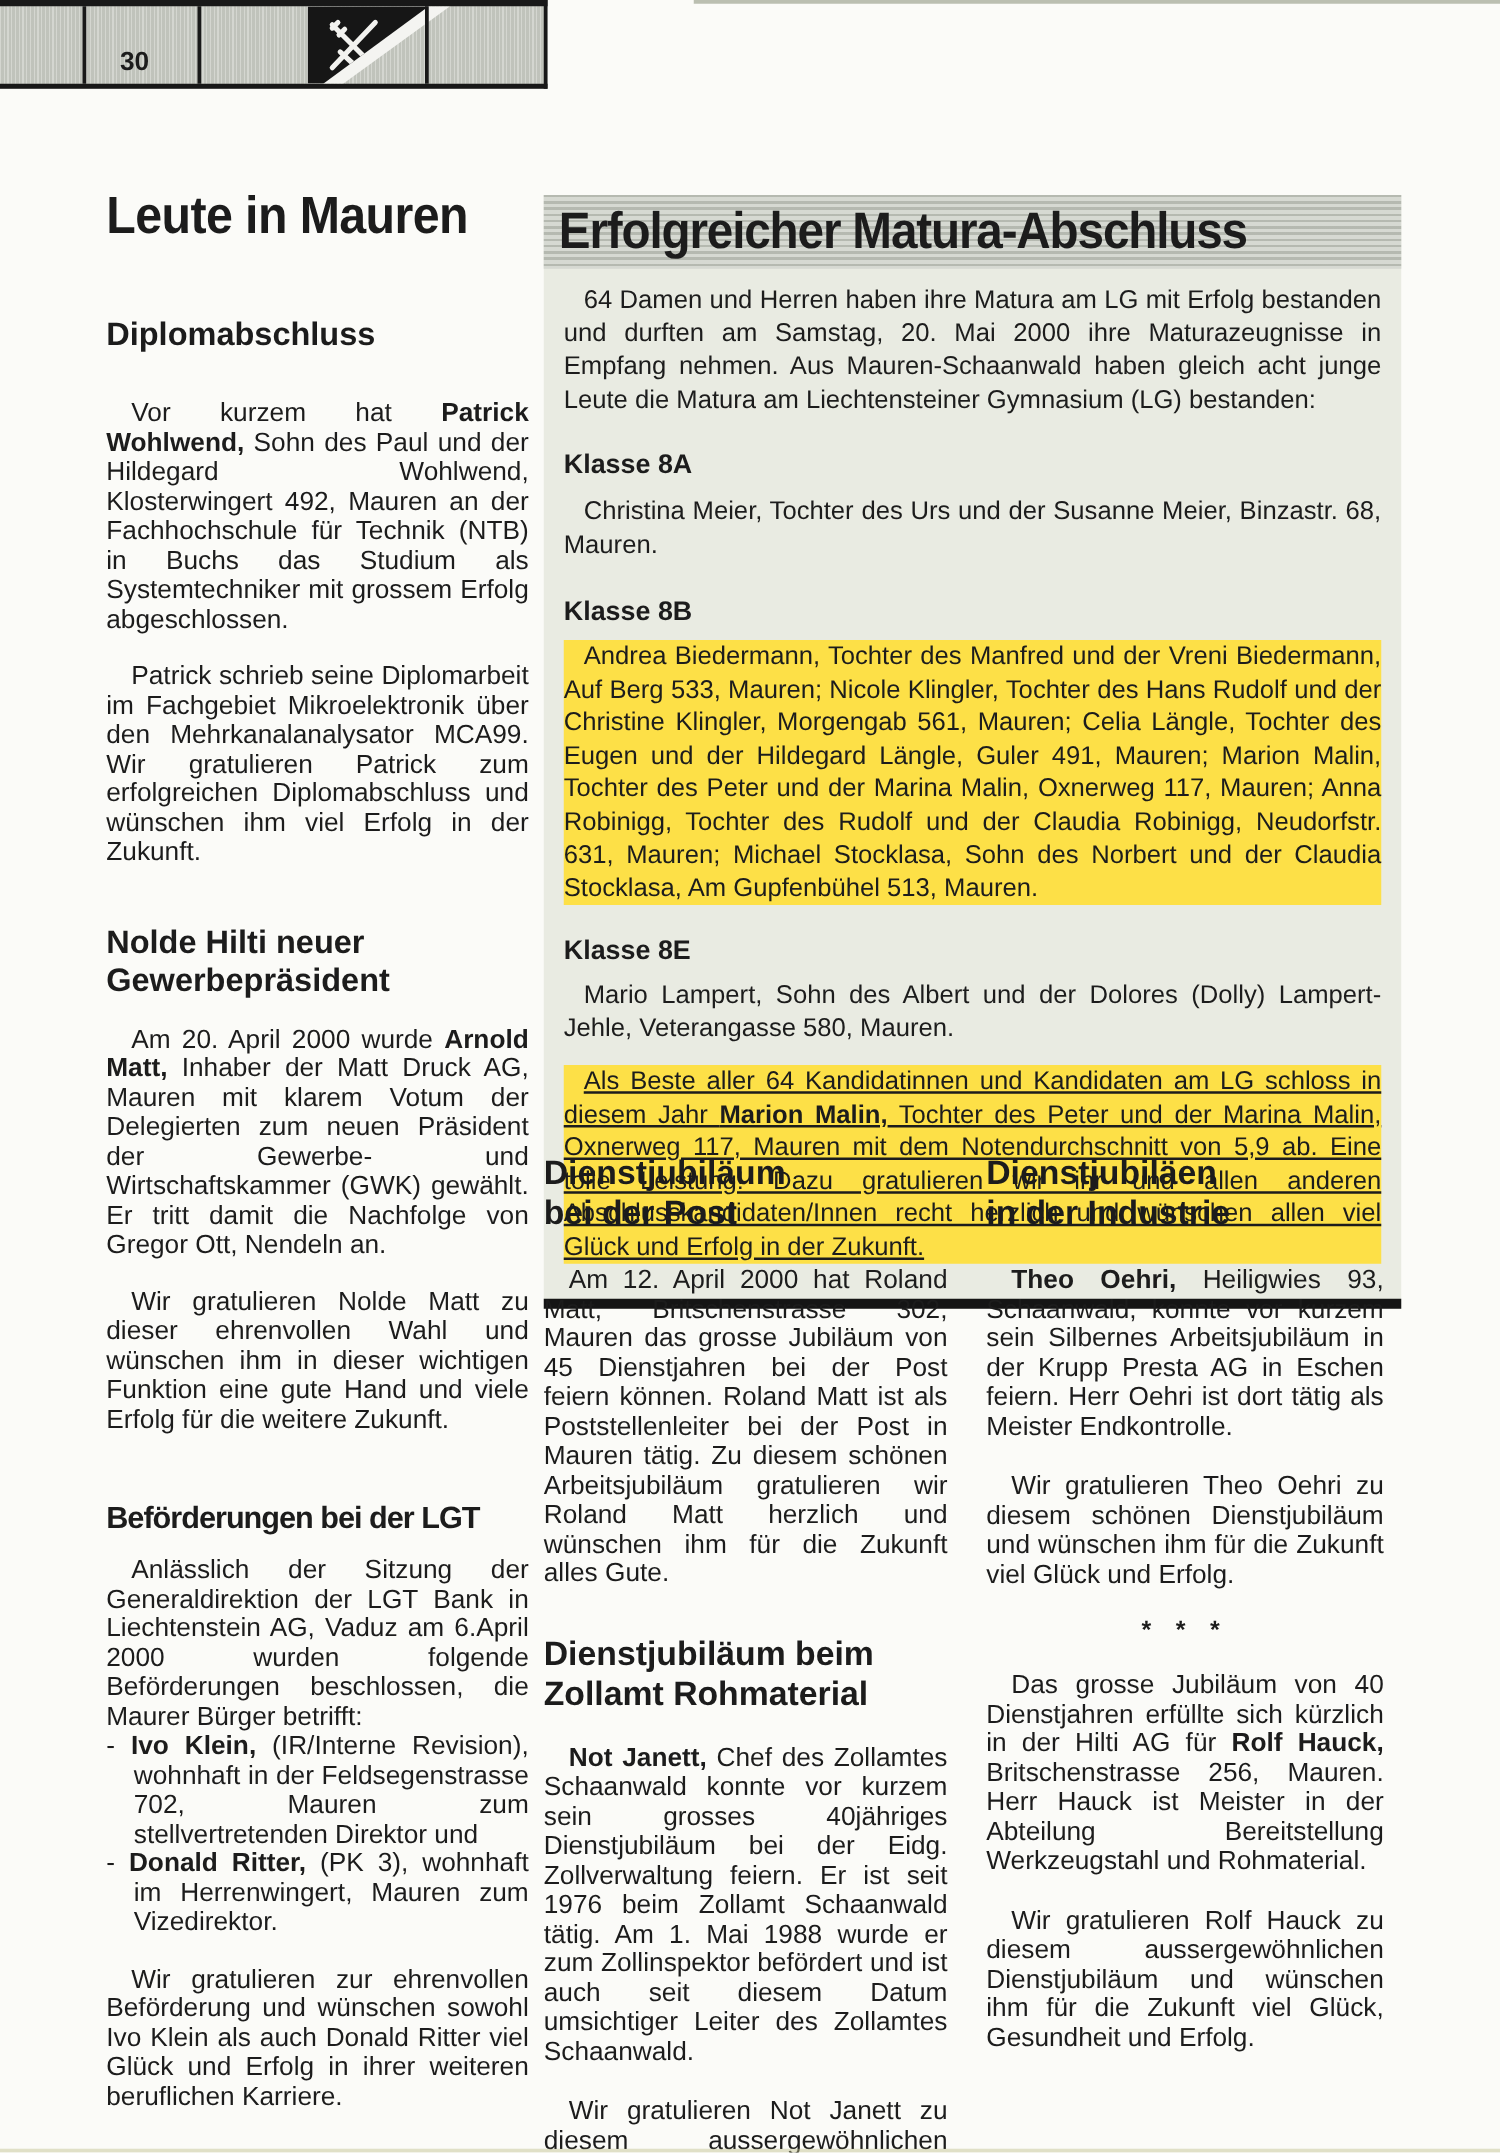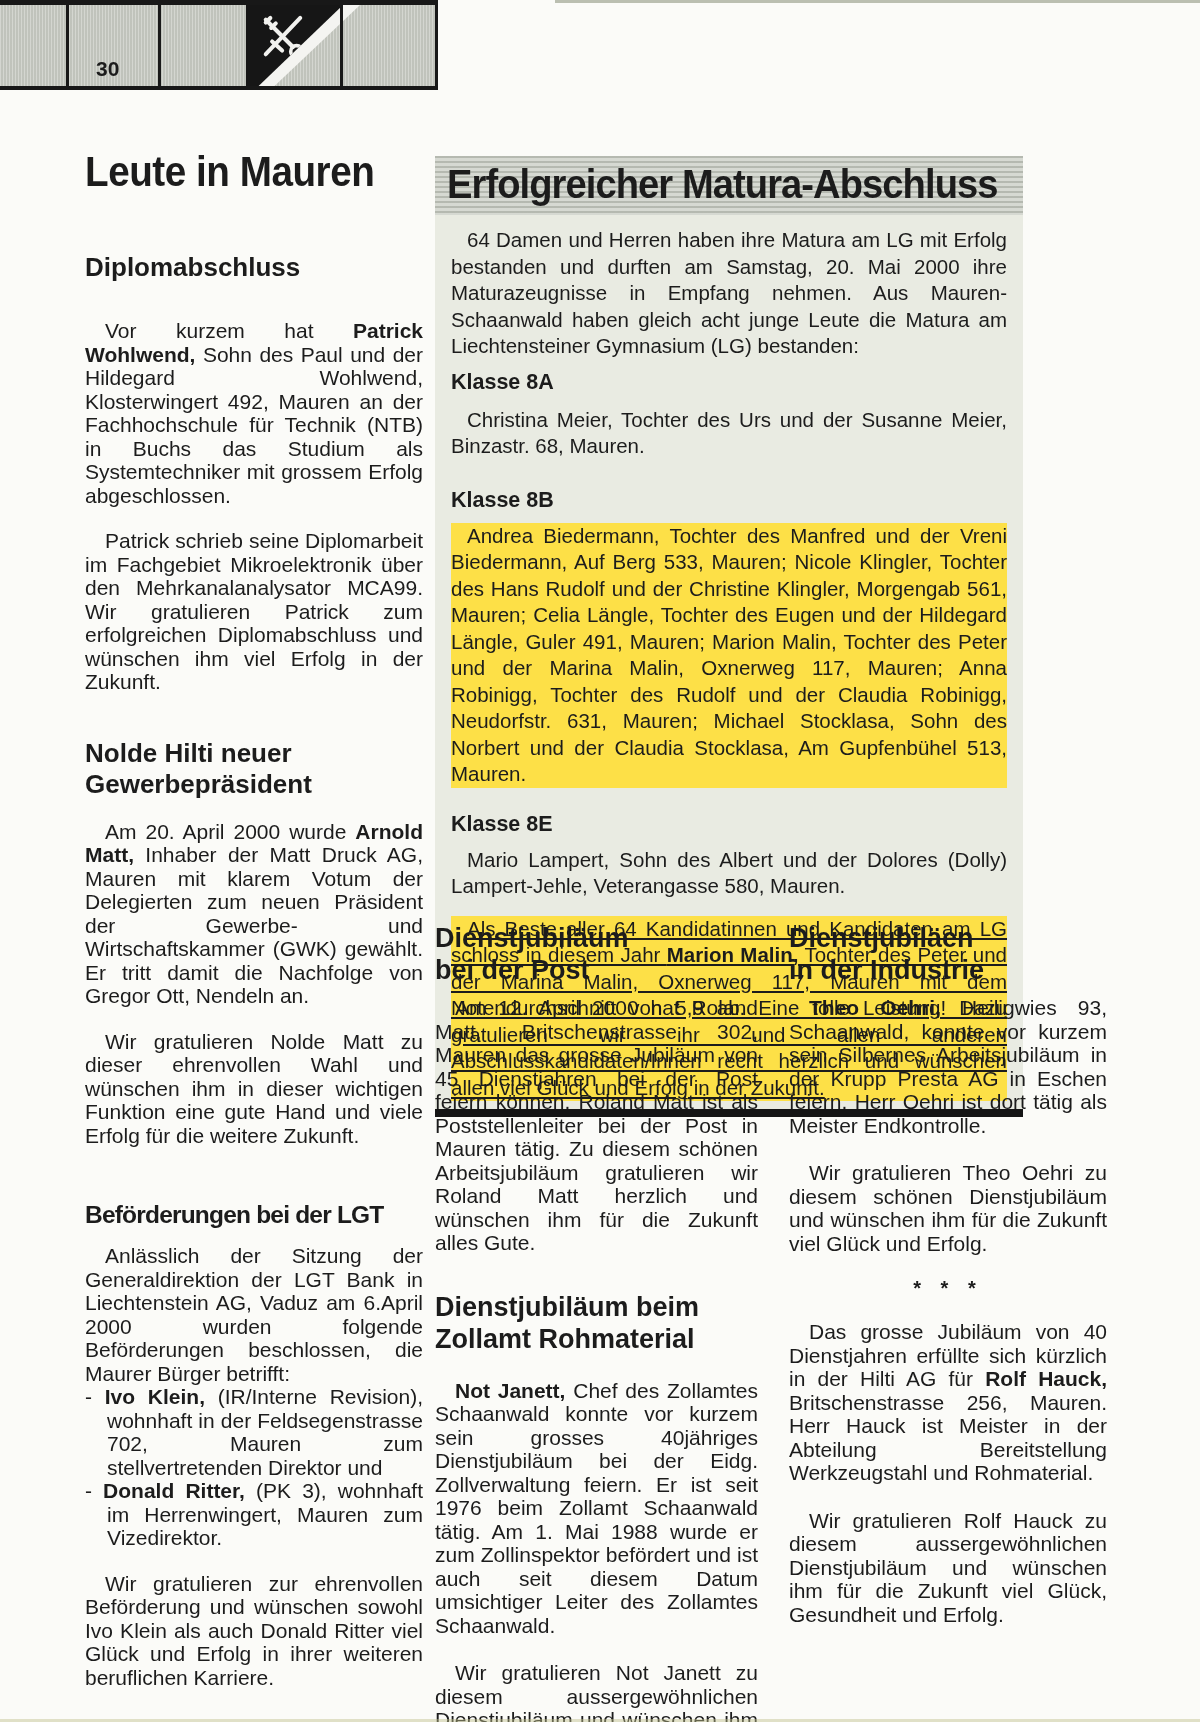--- a/index.html
+++ b/index.html
@@ -6,21 +6,21 @@
   body {
     width:1200px; height:1722px; position:relative;
     background:#fbfbf8; color:#1c1c1c;
     font-family:"Liberation Sans", sans-serif;
     overflow:hidden;
   }
   .page { position:absolute; inset:0; }
 
   
   .topbar {
-    position:absolute; left:0; top:0; width:438px; height:90px;
+    position:absolute; left:0; top:0; width:438px; height:71px;
     background:#c8cbc3;
     background-image:repeating-linear-gradient(90deg, rgba(255,255,255,.22) 0 1px, rgba(0,0,0,0.04) 1px 3px);
     border-top:5px solid #181818; border-bottom:4px solid #181818;
     border-right:3px solid #181818; box-sizing:border-box;
   }
   .vline { position:absolute; top:0; height:100%; width:3px; background:#181818; }
   .v1 { left:66px; } .v2 { left:158px; } .v3 { left:340px; }
   .logo-white {
     position:absolute; left:246px; top:0; width:114px; height:100%;
     background:#f4f4f1;
@@ -40,36 +40,36 @@
   
   p { margin:0; }
   .body-p { font-size:21px; line-height:23.5px; text-align:justify; }
   .ind { text-indent:20px; }
   .hang { padding-left:22px; text-indent:-22px; text-align:justify; }
   .h2 { font-size:26px; font-weight:bold; line-height:31px; white-space:pre-line; }
   .h2b { font-size:27px; font-weight:bold; line-height:32px; white-space:pre-line; }
   .fit { font-size:24.5px; letter-spacing:-0.8px; white-space:nowrap; }
   .mt10{margin-top:10px;} .mt12{margin-top:12px;} .mt14{margin-top:14px;}
   .mt16{margin-top:16px;text-decoration:underline;} .mt20{margin-top:20px;} .mt22{margin-top:22px;}
-  .mt24{margin-top:24px;} .mt26{margin-top:10px;} .mt28{margin-top:28px;}
+  .mt24{margin-top:24px;} .mt26{margin-top:26px;} .mt28{margin-top:28px;}
   .mt36{margin-top:36px;} .mt44{margin-top:44px;} .mt52{margin-top:52px;}
   .mt56{margin-top:56px;}
 
   
   .leftcol { position:absolute; left:85px; top:148px; width:338px; }
   .main-title {
     font-size:42px; font-weight:bold; letter-spacing:-0.5px;
     transform:scaleX(.92); transform-origin:left top; white-space:nowrap;
   }
 
   
   .matura {
-    position:absolute; left:435px; top:156px; width:588px;
+    position:absolute; left:435px; top:156px; width:686px;
     background:#e9ebe2; border-bottom:8px solid #151515;
-    padding-bottom:8px; box-sizing:border-box;
+    padding-bottom:28px; box-sizing:border-box;
   }
   .matura-band {
     background:#ccd0c7;
     background-image:repeating-linear-gradient(180deg, rgba(100,104,96,.22) 0 2px, rgba(255,255,255,.20) 2px 5px);
     padding:5px 10px 7px 12px;
   }
   .matura-band h1 {
     margin:0; font-size:41px; font-weight:bold; letter-spacing:-1px;
     transform:scaleX(.93); transform-origin:left top; white-space:nowrap;
   }

